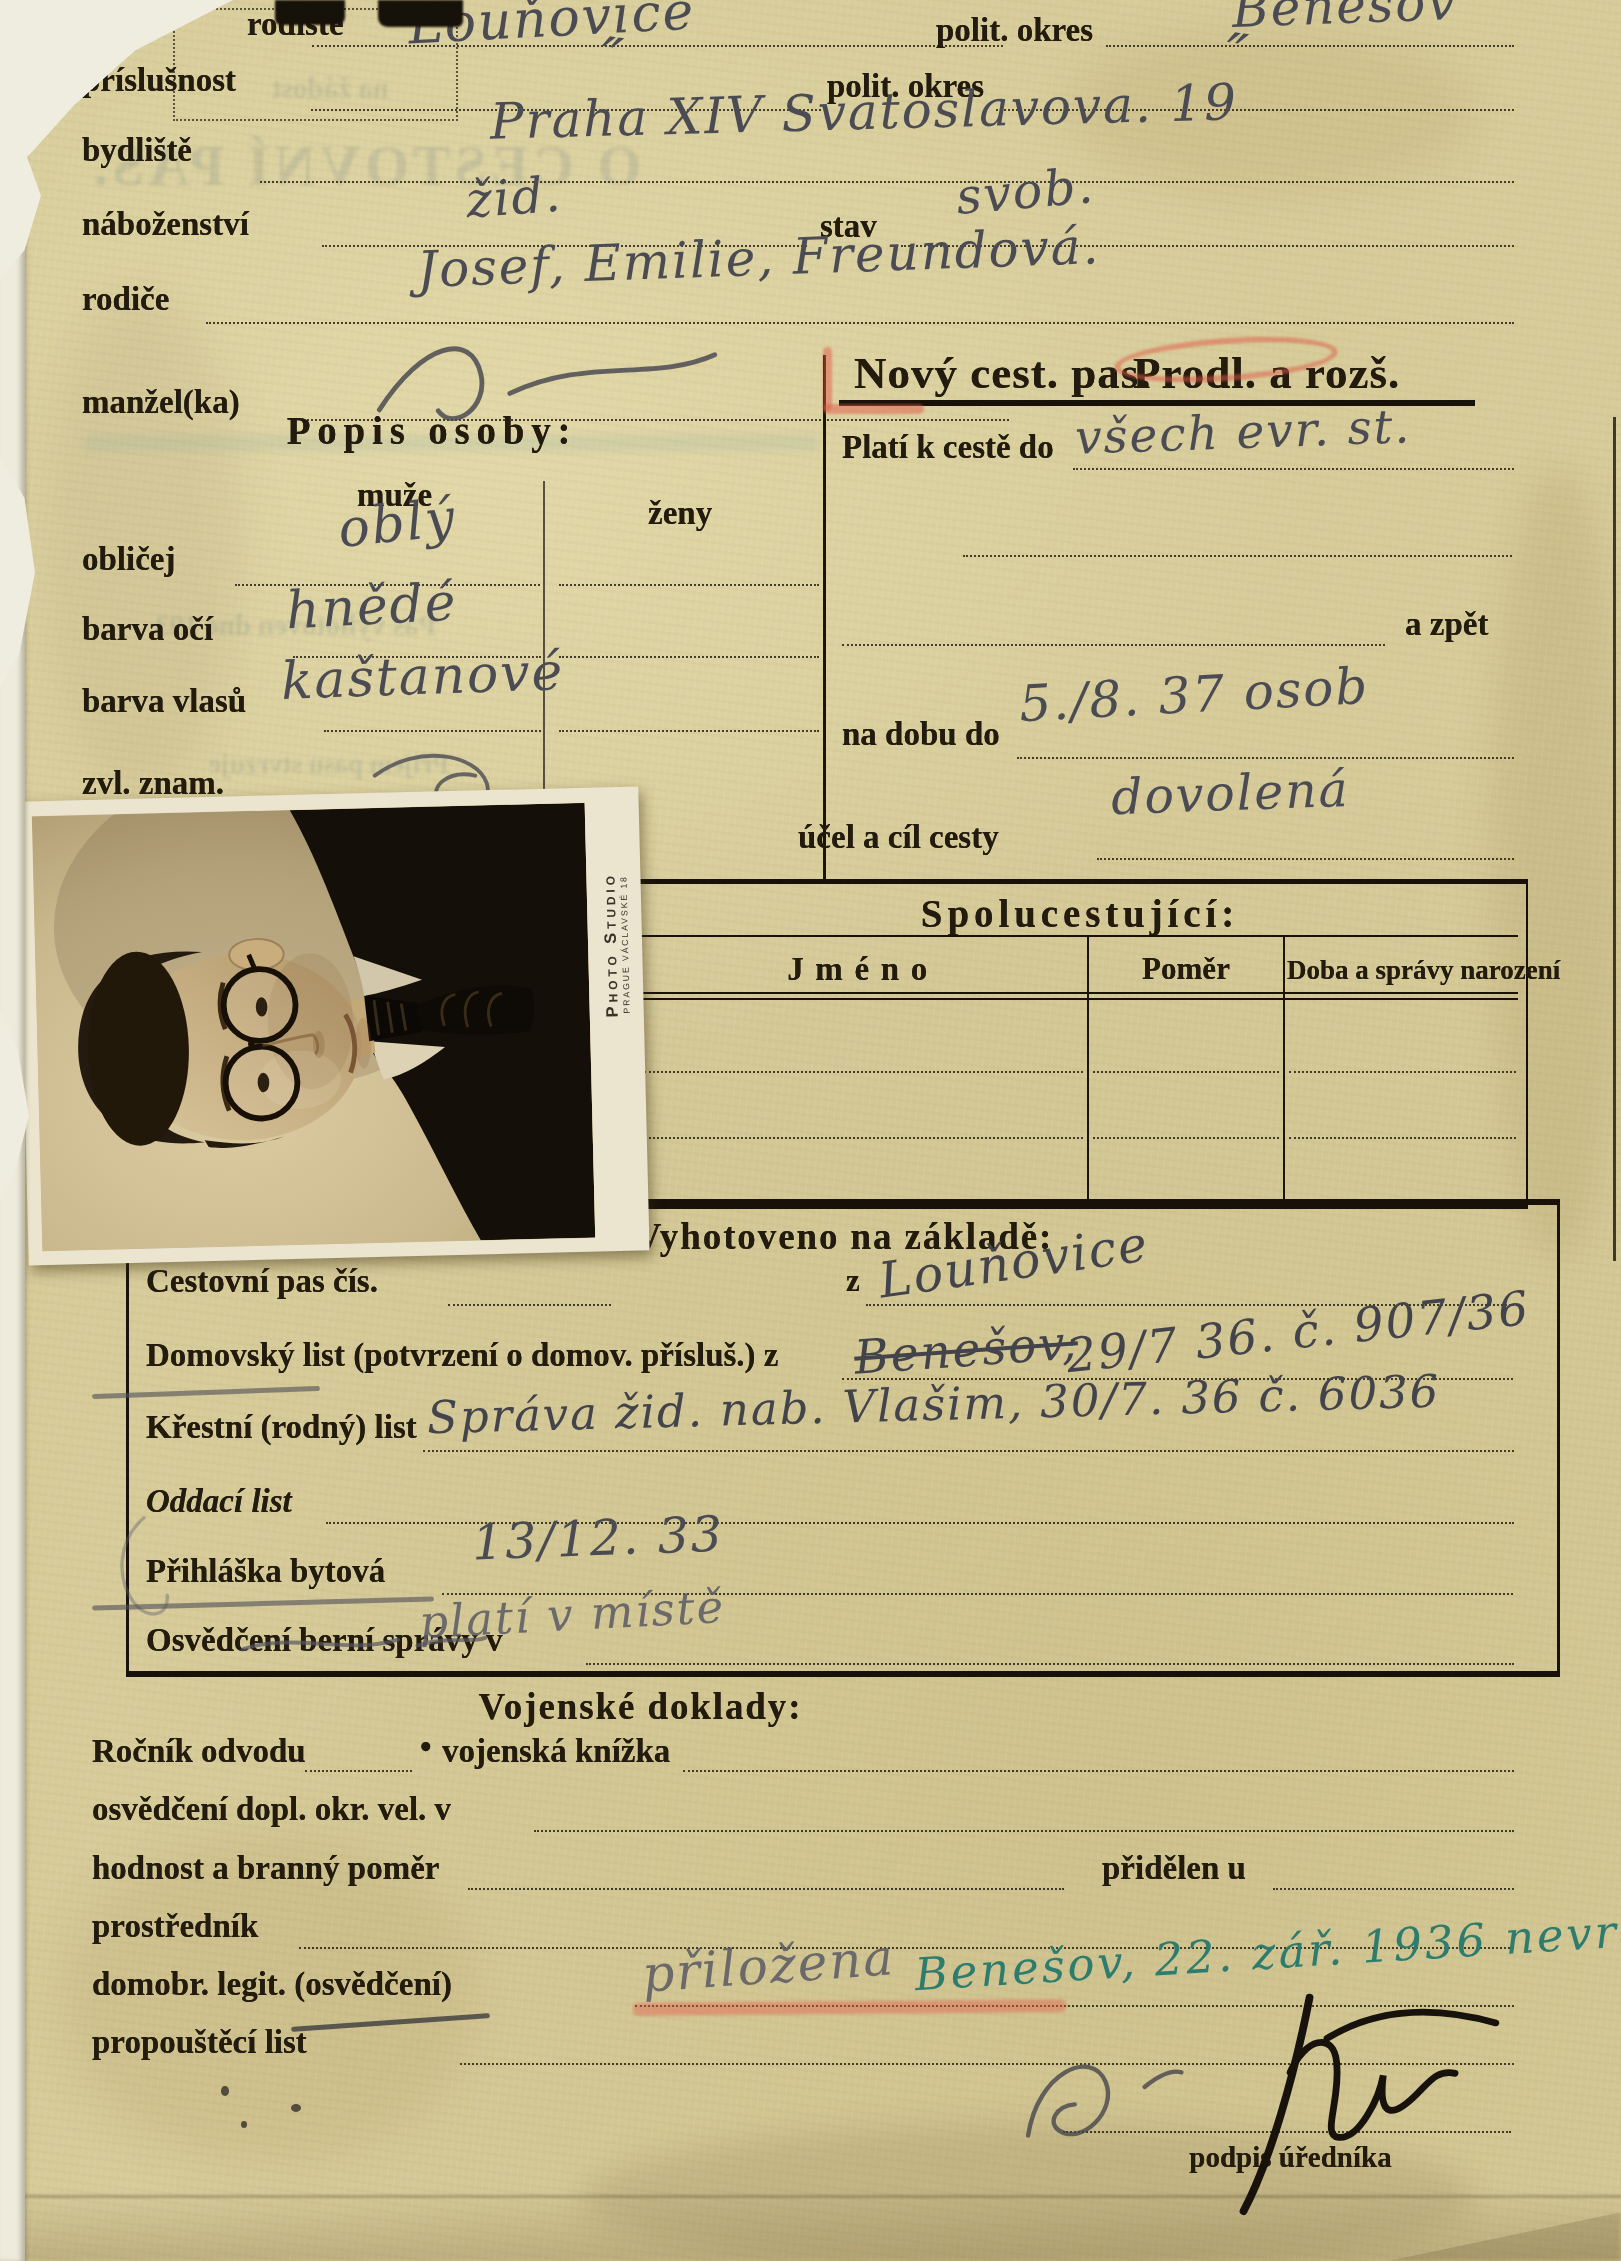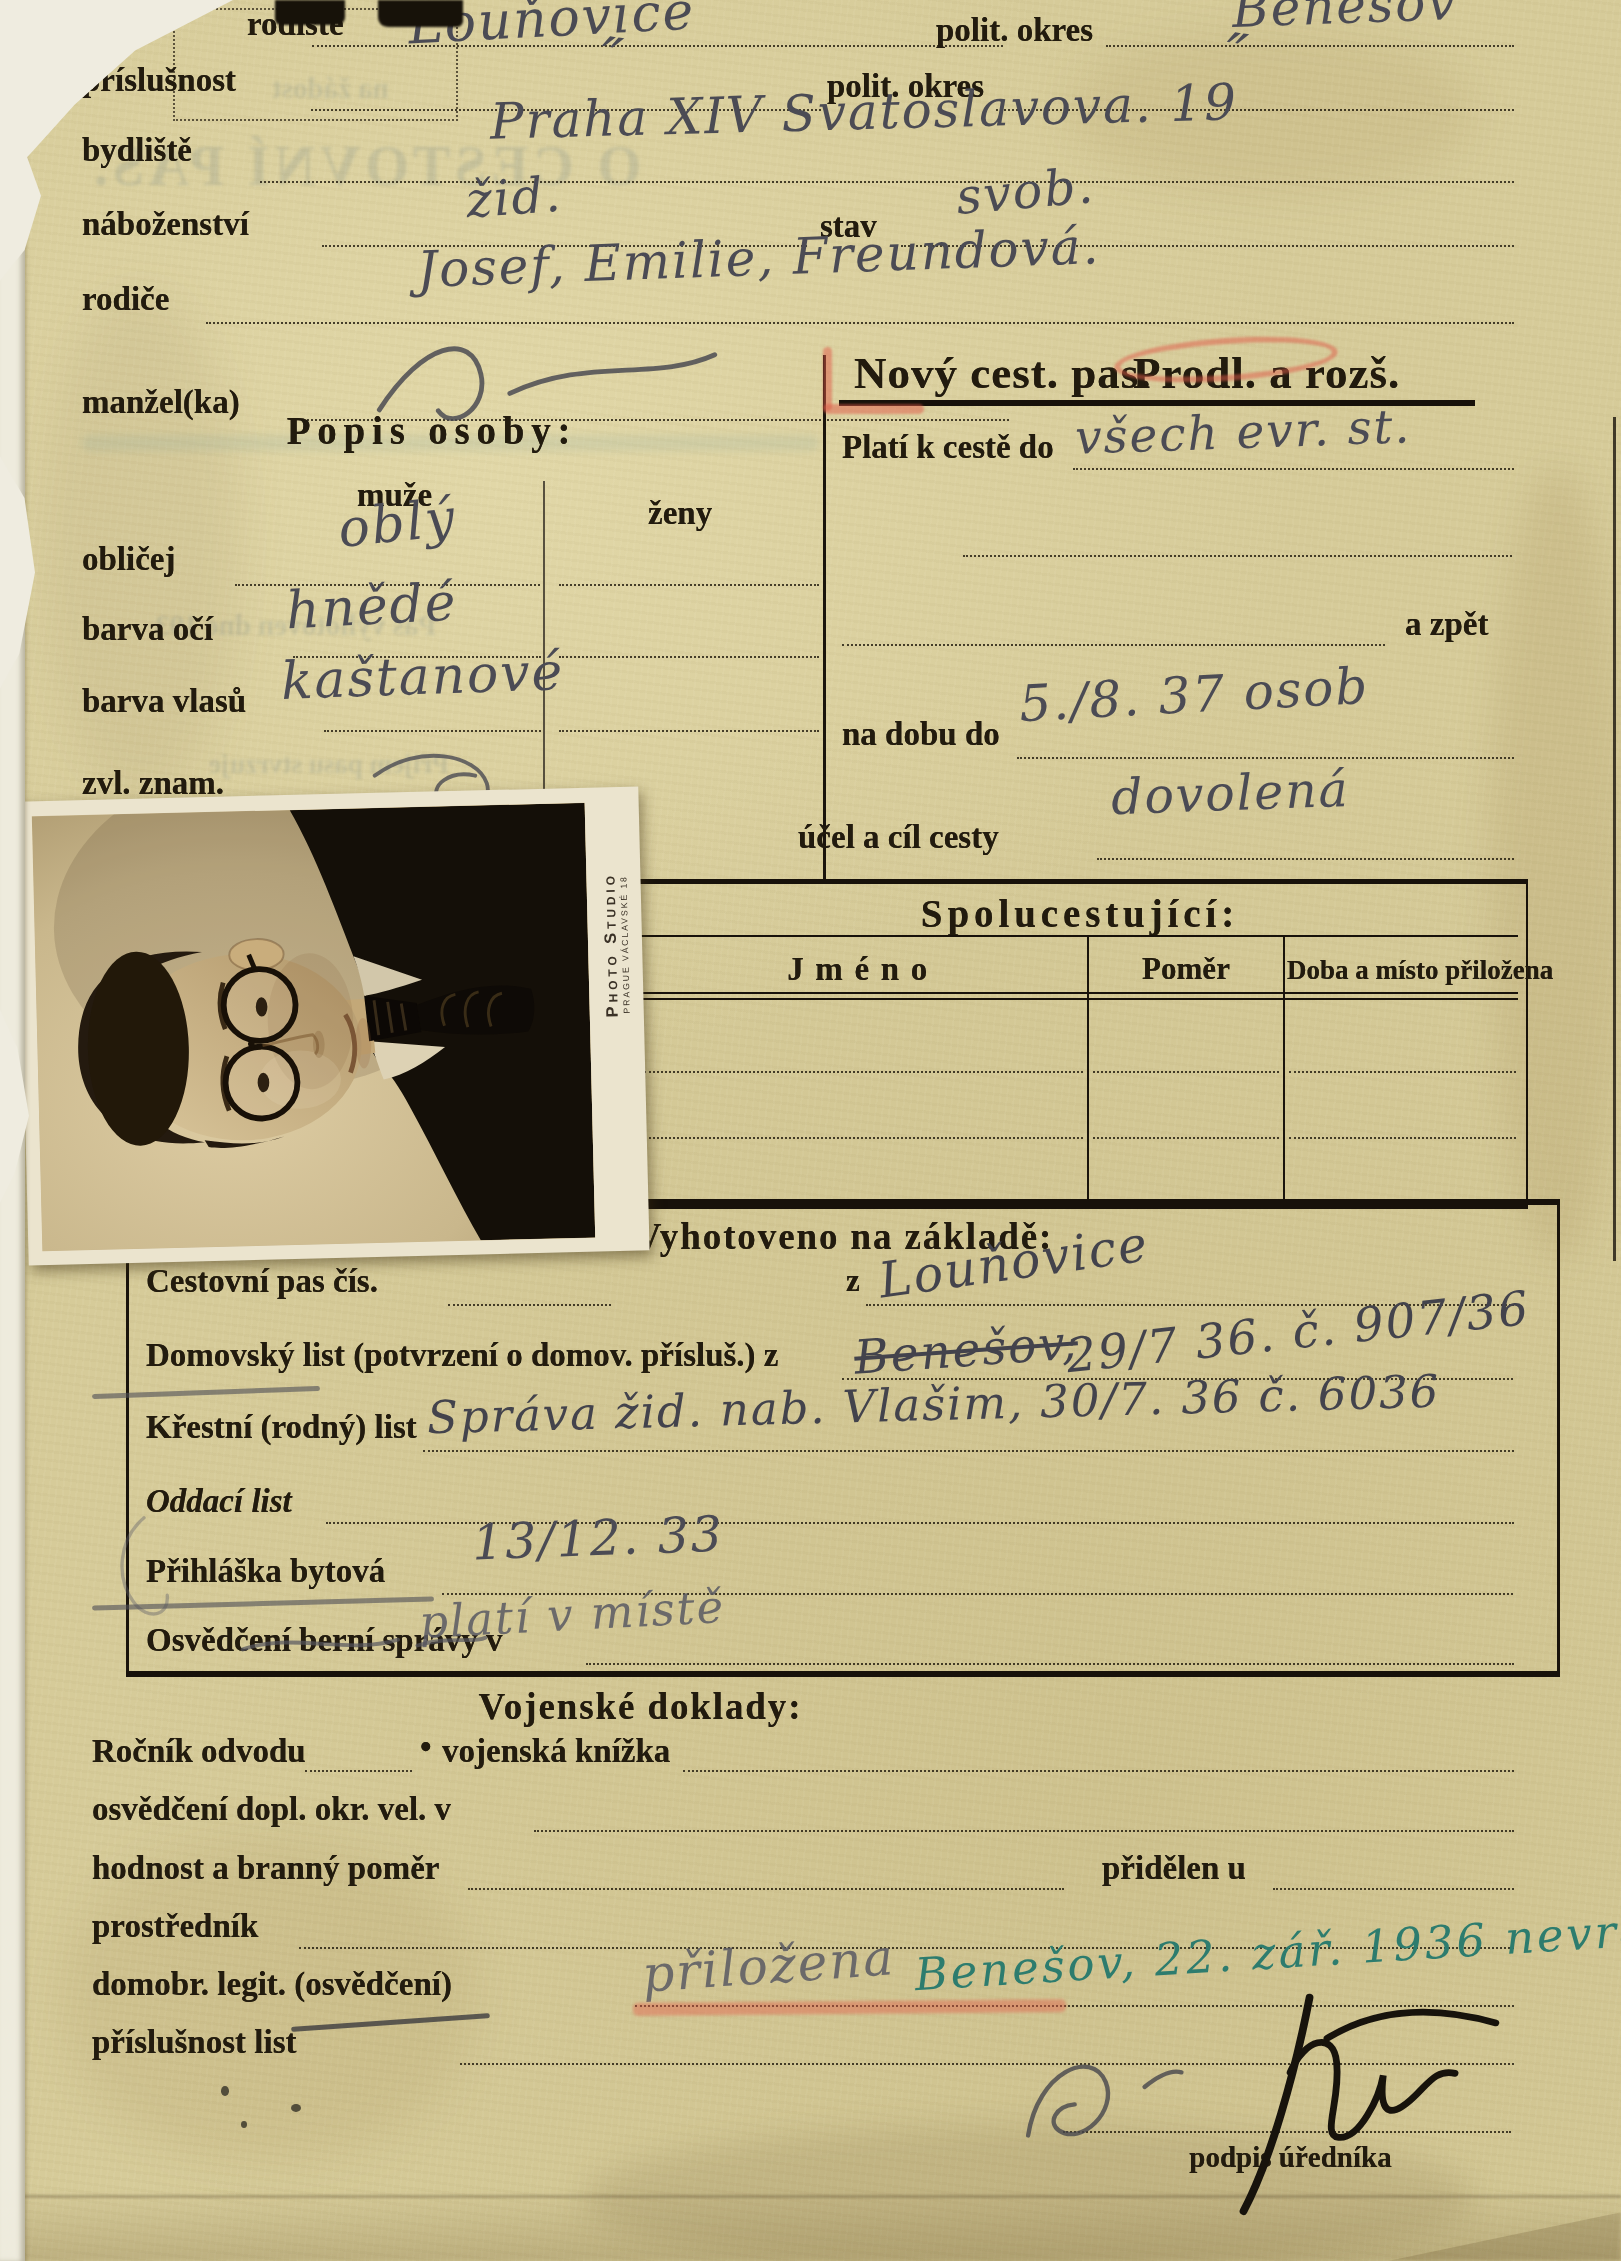--- a/index.html
+++ b/index.html
@@ -136,21 +136,21 @@
   <path d="M14,40 C60,6 120,18 130,48 C138,74 96,88 80,66 C70,50 92,34 118,40" stroke="#4b4b52" stroke-width="4" fill="none" stroke-linecap="round" opacity=".8"></path>
 </svg>
 
 <div class="vr" style="left:1613px;top:417px;width:2.9px;height:844px;opacity:.8;"></div>
 
 <div style="position:absolute;z-index:10;left:636px;top:879px;width:888px;height:320px;border:2.9px solid #17110a;border-top-width:5.8px;border-bottom-width:5.8px;"></div>
 <div class="lbl" style="left:636px;top:891px;width:888px;text-align:center;font-size:39px;letter-spacing:4.9px;">Spolucestující:</div>
 <div class="hl" style="left:640px;top:935px;width:878px;height:1.9px;"></div>
 <div class="lbl" style="left:640px;top:951px;width:446px;text-align:center;font-size:33px;letter-spacing:11.6px;">Jméno</div>
 <div class="lbl" style="left:1089px;top:951px;width:194px;text-align:center;font-size:31px;">Poměr</div>
-<div class="lbl" style="left:1287px;top:955px;width:233px;text-align:center;font-size:27px;">Doba a místo přiložena</div>
+<div class="lbl" style="left:1287px;top:955px;width:233px;text-align:center;font-size:27px;">Doba a správy narození</div>
 <div class="hl" style="left:640px;top:992px;width:878px;height:1.9px;"></div>
 <div class="hl" style="left:640px;top:998px;width:878px;height:1.9px;"></div>
 <div class="vr" style="left:1087px;top:935px;width:1.9px;height:264px;"></div>
 <div class="vr" style="left:1283px;top:935px;width:1.9px;height:264px;"></div>
 <div class="dl thinrow" style="left:644px;top:1071px;width:439px;"></div>
 <div class="dl" style="left:1093px;top:1071px;width:186px;"></div>
 <div class="dl" style="left:1289px;top:1071px;width:227px;"></div>
 <div class="dl" style="left:644px;top:1137px;width:439px;"></div>
 <div class="dl" style="left:1093px;top:1137px;width:186px;"></div>
 <div class="dl" style="left:1289px;top:1137px;width:227px;"></div>
@@ -215,21 +215,21 @@
 <div class="lbl" style="left:92px;top:1908px;">prostředník</div>
 <div class="dl" style="left:299px;top:1947px;width:1215px;"></div>
 
 <div class="lbl" style="left:92px;top:1966px;">domobr. legit. (osvědčení)</div>
 <div class="dl" style="left:635px;top:2005px;width:879px;"></div>
 <div class="hw pencil" style="left:642px;top:1937px;font-size:50px;transform:rotate(-4deg);">přiložena</div>
 <div class="red" style="left:633px;top:2001px;width:433px;height:12.6px;background:rgba(226,95,75,.45);filter:blur(1.5px);transform:rotate(-.5deg);"></div>
 <div class="hw green" style="left:914px;top:1923px;font-size:45px;transform:rotate(-3.5deg);letter-spacing:2.9px;">Benešov, 22. zář. 1936 nevrácen</div>
 <div class="hl" style="left:291px;top:2020px;width:199px;height:4.9px;background:#33333a;opacity:.75;border-radius:2.9px;transform:rotate(-4deg);z-index:12;"></div>
 
-<div class="lbl" style="left:92px;top:2024px;">příslušnost list</div>
+<div class="lbl" style="left:92px;top:2024px;">propouštěcí list</div>
 <div class="dl" style="left:460px;top:2063px;width:1054px;"></div>
 
 <div class="speck" style="left:221px;top:2086px;width:7.8px;height:9.7px;"></div>
 <div class="speck" style="left:241px;top:2121px;width:5.8px;height:6.8px;"></div>
 <div class="speck" style="left:291px;top:2104px;width:9.7px;height:7.8px;"></div>
 
 <svg width="524" height="243" viewBox="0 0 540 250" style="position:absolute;left:999px;top:1980px;z-index:14;">
   <path d="M30,160 C40,95 95,70 110,105 C122,135 85,170 62,155 C50,147 58,130 78,128 M150,110 C165,98 178,92 188,95" stroke="#46464c" stroke-width="4.5" fill="none" stroke-linecap="round" opacity=".8"></path>
   <path d="M320,18 C305,95 280,185 252,238" stroke="#17130c" stroke-width="8" fill="none" stroke-linecap="round"></path>
   <path d="M300,95 C315,60 345,52 348,85 C352,125 332,160 350,162 C372,164 392,120 396,98 C392,130 398,150 430,118 C444,104 452,92 470,96" stroke="#17130c" stroke-width="7" fill="none" stroke-linecap="round"></path>

